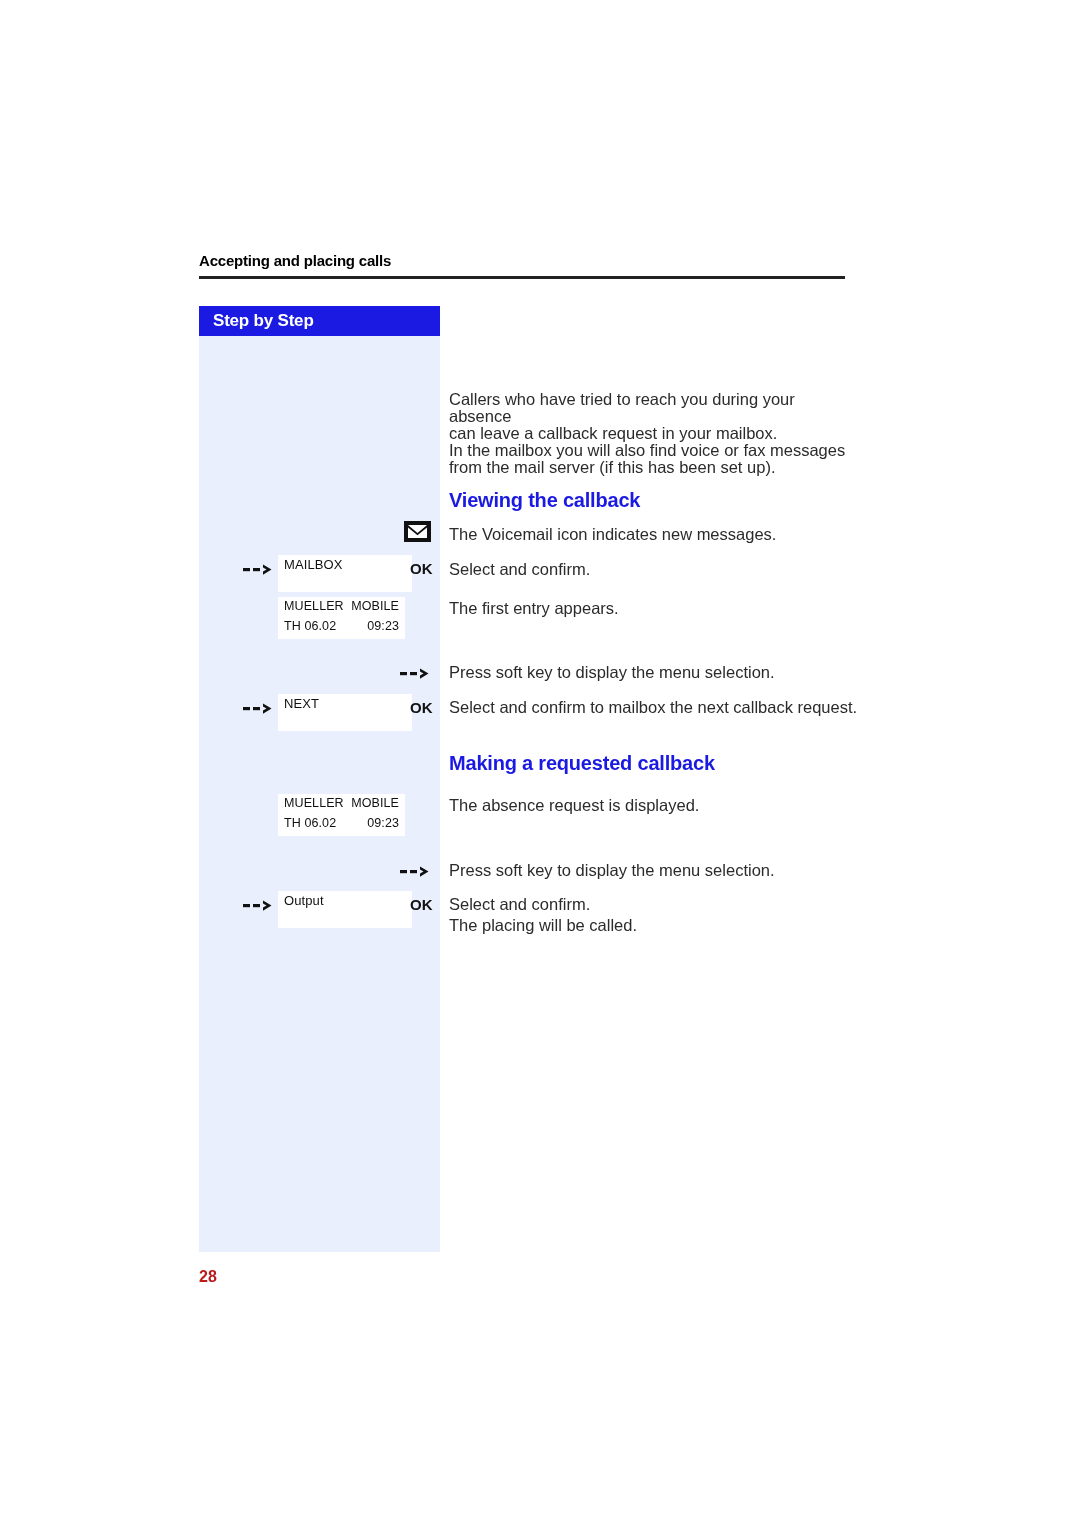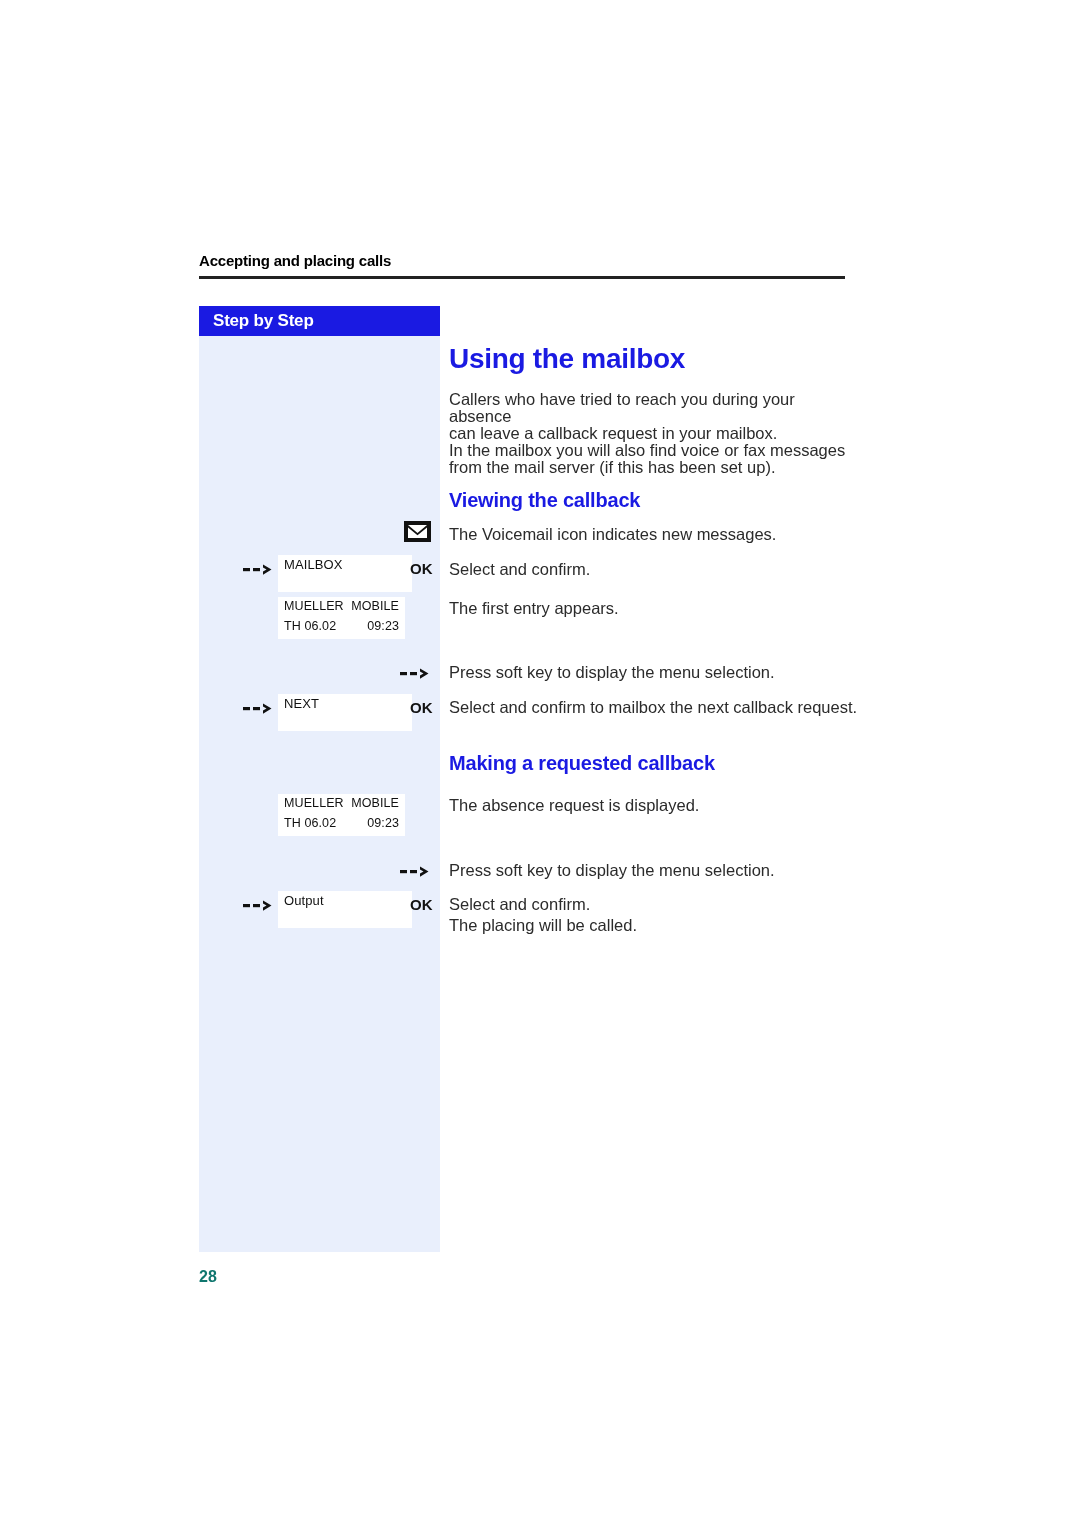--- a/index.html
+++ b/index.html
@@ -173,36 +173,35 @@
   }
   .voicemail-icon svg { display: block; }
 
   
   .page-number {
     position: absolute;
     left: 199px;
     top: 1268px;
     font-size: 16px;
     font-weight: bold;
-    color: #0f766e;
+    color: #b91c1c;
   }
 </style>
 </head>
 <body>
 
 <div class="page">
 
   <div class="running-header">Accepting and placing calls</div>
   <div class="header-rule"></div>
 
   <div class="side-panel"></div>
   <div class="side-panel-title-bar"></div>
   <div class="side-panel-title">Step by Step</div>
 
-  <div class="h1" style="top:343px;">Using the mailbox</div>
 
   <div class="body-text" style="top:391px;">
     <p>Callers who have tried to reach you during your absence</p>
     <p>can leave a callback request in your mailbox.</p>
     <p>In the mailbox you will also find voice or fax messages</p>
     <p>from the mail server (if this has been set up).</p>
   </div>
 
   <div class="h2" style="top:489px;">Viewing the callback</div>
 

